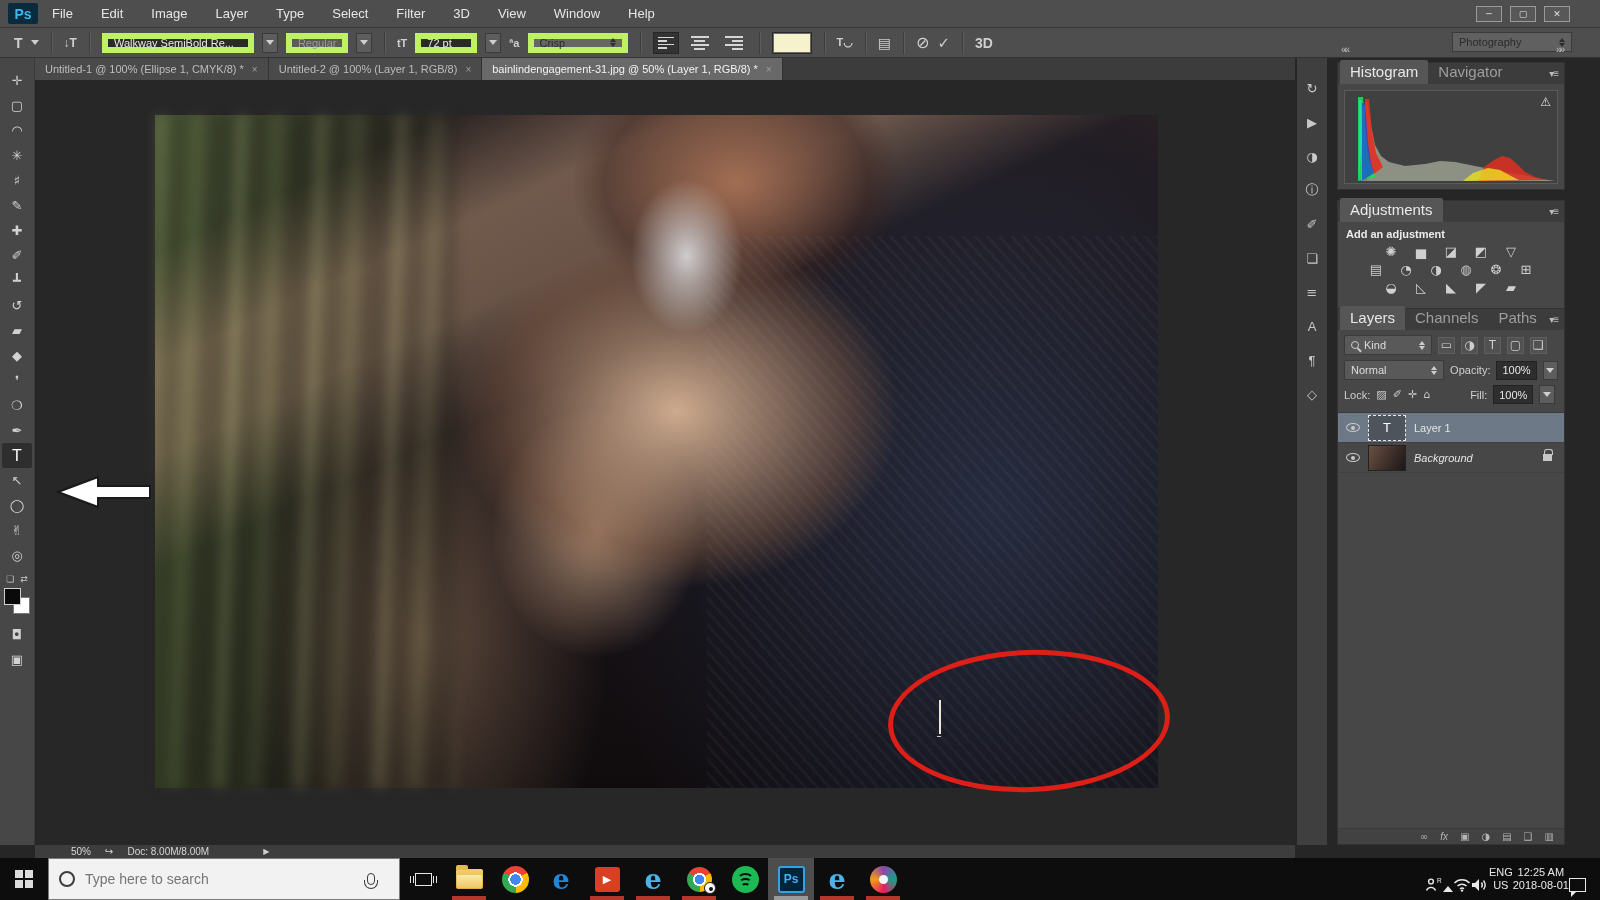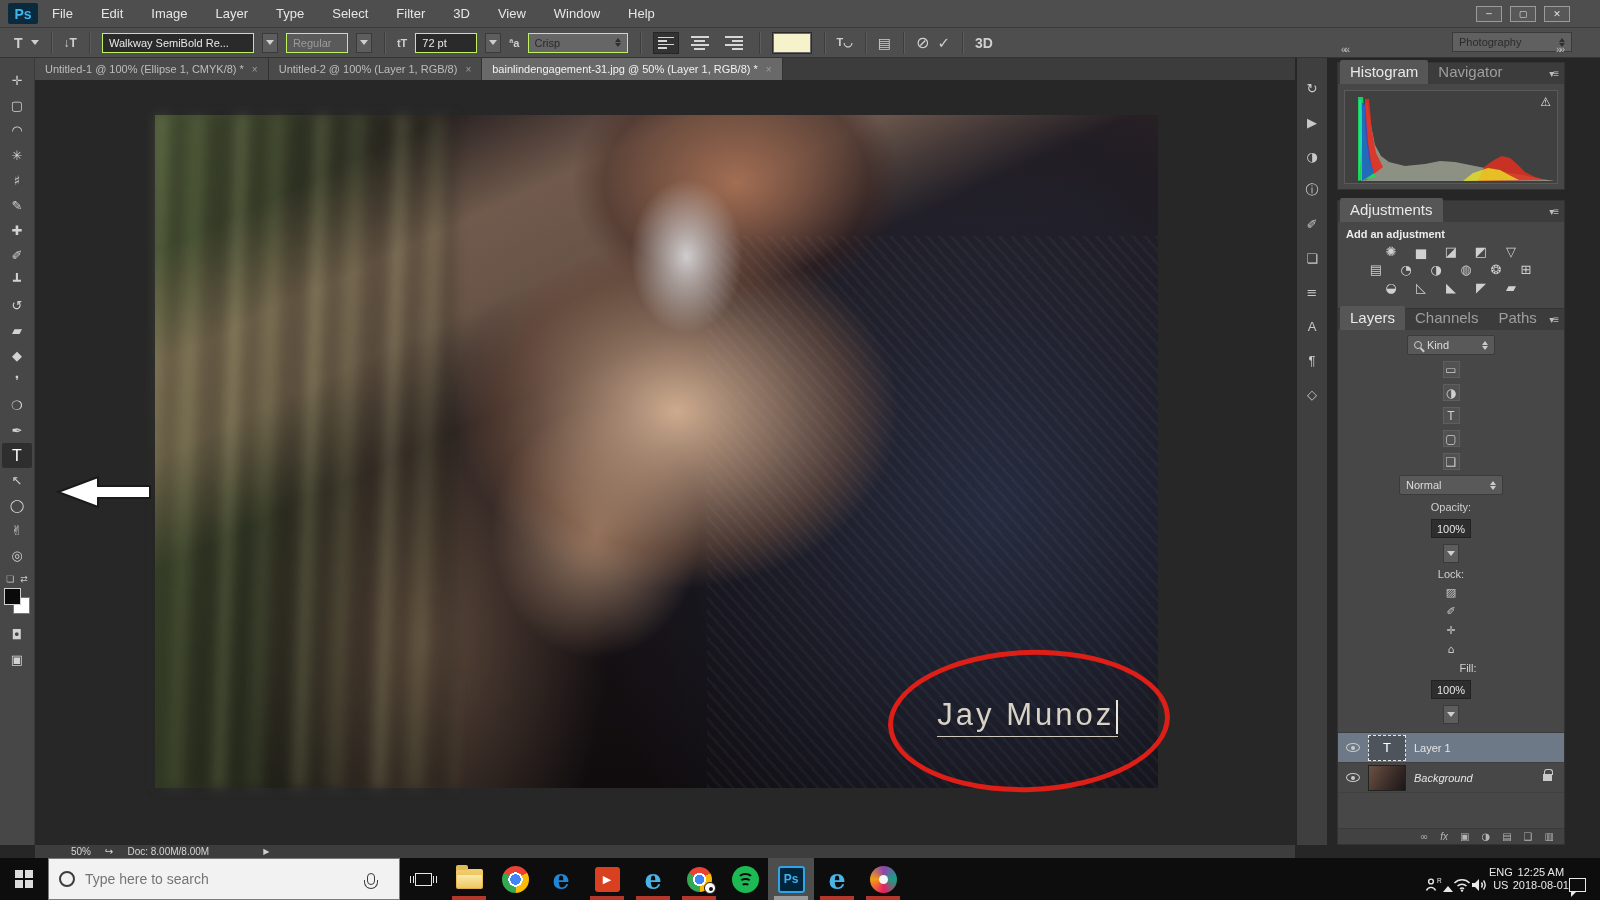--- a/index.html
+++ b/index.html
@@ -12,21 +12,21 @@
   #menubar { left:0; top:0; width:1600px; height:28px; background:#4e4e4e; display:flex; align-items:center; border-bottom:1px solid #3a3a3a; }
   #ps-logo { width:30px; height:21px; margin-left:8px; background:#0a2a3d; color:#3fb6ee; font-weight:bold; font-size:14px; display:flex; align-items:center; justify-content:center; border-radius:2px; }
   .menu-item { color:#e6e6e6; font-size:13px; padding:0 14px; height:28px; display:flex; align-items:center; cursor:default; }
   #win-controls { margin-left:auto; margin-right:30px; display:flex; gap:8px; }
   .win-btn { width:26px; height:16px; border:1px solid #9a9a9a; color:#e0e0e0; font-size:9px; display:flex; align-items:center; justify-content:center; background:#585858; }
 
   
   #optionsbar { left:0; top:28px; width:1600px; height:30px; background:#4e4e4e; border-bottom:1px solid #333; display:flex; align-items:center; gap:8px; padding-left:14px; }
   .opt-sep { width:1px; height:22px; background:#3d3d3d; margin:0 4px; box-shadow:1px 0 0 #5c5c5c; }
   .opt-icon { color:#cfcfcf; font-size:14px; font-weight:bold; }
-  .opt-field { height:20px; background:#2a2a2a; border:1px solid #bef264; color:#e8e8e8; font-size:11px; display:flex; align-items:center; padding:0 6px; }
+  .opt-field { height:20px; background:#2a2a2a; border:6px solid #bef264; color:#e8e8e8; font-size:11px; display:flex; align-items:center; padding:0 6px; }
   .opt-field.light { background:#666; color:#2a2a2a; }
   .opt-field.disabled { background:#5a5a5a; color:#9b9b9b; }
   .caret-btn { width:16px; height:20px; background:#5d5d5d; border:1px solid #3a3a3a; display:flex; align-items:center; justify-content:center; }
   .caret-down { width:0; height:0; border-left:4px solid transparent; border-right:4px solid transparent; border-top:5px solid #cfcfcf; }
   .updown { display:flex; flex-direction:column; gap:1px; }
   .updown i { display:block; width:0; height:0; border-left:3.5px solid transparent; border-right:3.5px solid transparent; }
   .updown i.u { border-bottom:4px solid #2e2e2e; } .updown i.d { border-top:4px solid #2e2e2e; }
   .al { width:26px; height:22px; display:flex; flex-direction:column; justify-content:center; gap:2px; padding:4px; }
   .al i { display:block; height:2px; background:#d6d6d6; }
   .al.active { background:#333; border:1px solid #262626; }
@@ -86,21 +86,21 @@
   .ptab.active { background:#565656; color:#e8e8e8; border-radius:2px 2px 0 0; }
   .pmenu { position:absolute; right:6px; top:5px; color:#bdbdbd; font-size:10px; letter-spacing:-1px; }
   #histogram-panel { top:4px; height:128px; }
   #hist-body { margin:6px; height:94px; background:#404040; border:1px solid #5a5a5a; position:relative; }
   #hist-warning { position:absolute; right:6px; top:4px; color:#e8e8e8; font-size:12px; }
   #adjustments-panel { top:142px; height:112px; }
   #adj-subtitle { color:#ececec; font-weight:bold; font-size:11px; margin:6px 0 4px 8px; }
   .adj-row { display:flex; justify-content:center; gap:12px; margin-bottom:3px; }
   .adj-icon { color:#d0d0d0; font-size:13px; width:18px; text-align:center; }
   #layers-panel { top:250px; height:537px; }
-  .lp-row { display:flex; align-items:center; gap:6px; padding:0 6px; margin-top:5px;flex-direction:column; }
+  .lp-row { display:flex; align-items:center; gap:6px; padding:0 6px; margin-top:5px; }
   .select-box { height:20px; background:#595959; border:1px solid #3a3a3a; border-radius:2px; color:#dcdcdc; font-size:11px; display:flex; align-items:center; gap:5px; padding:0 6px; }
   .minimag { width:8px; height:8px; border:1.5px solid #ccc; border-radius:50%; position:relative; }
   .minimag::after { content:""; position:absolute; width:5px; height:1.5px; background:#ccc; transform:rotate(45deg); right:-4px; bottom:-2px; }
   .filter-icon { color:#cfcfcf; font-size:12px; width:17px; height:17px; border:1px solid #5e5e5e; display:flex; align-items:center; justify-content:center; background:#515151; }
   .lp-label { color:#cfcfcf; font-size:11px; }
   .val-box { height:19px; background:#2e2e2e; border:1px solid #222; color:#e6e6e6; font-size:11px; display:flex; align-items:center; padding:0 5px; }
   .lock-icon { color:#c9c9c9; font-size:11px; }
   #layer-list { margin-top:8px; border-top:1px solid #3a3a3a; }
   .layer-row { height:30px; display:flex; align-items:center; gap:8px; padding:0 4px; border-bottom:1px solid #404040; color:#e4e4e4; font-size:11px; }
   .layer-row.selected { background:#6e7987; }
@@ -297,21 +297,21 @@
     <span id="bg" class="abs"></span>
   </div>
   <span class="tool icon" style="margin-top:8px">◘</span>
   <span class="tool icon">▣</span>
 </div>
 
 <div id="canvas-area" class="abs">
   <div id="photo">
     <div class="bokeh"></div>
     <div class="suit-tex"></div>
-    <div id="jay-text"><span>Jay Munoz</span><span id="text-caret"></span></div>
+    <div id="jay-text"><span id="text-caret"></span></div>
   </div>
 </div>
 
 <div id="red-ellipse" class="abs"></div>
 
 <svg id="arrow-annot" class="abs" width="96" height="36">
   <polygon points="2,18 42,3 42,12 94,12 94,24 42,24 42,33" fill="#ffffff" stroke="#1a1a1a" stroke-width="2"></polygon>
 </svg>
 
 <div id="sidestrip" class="abs">

